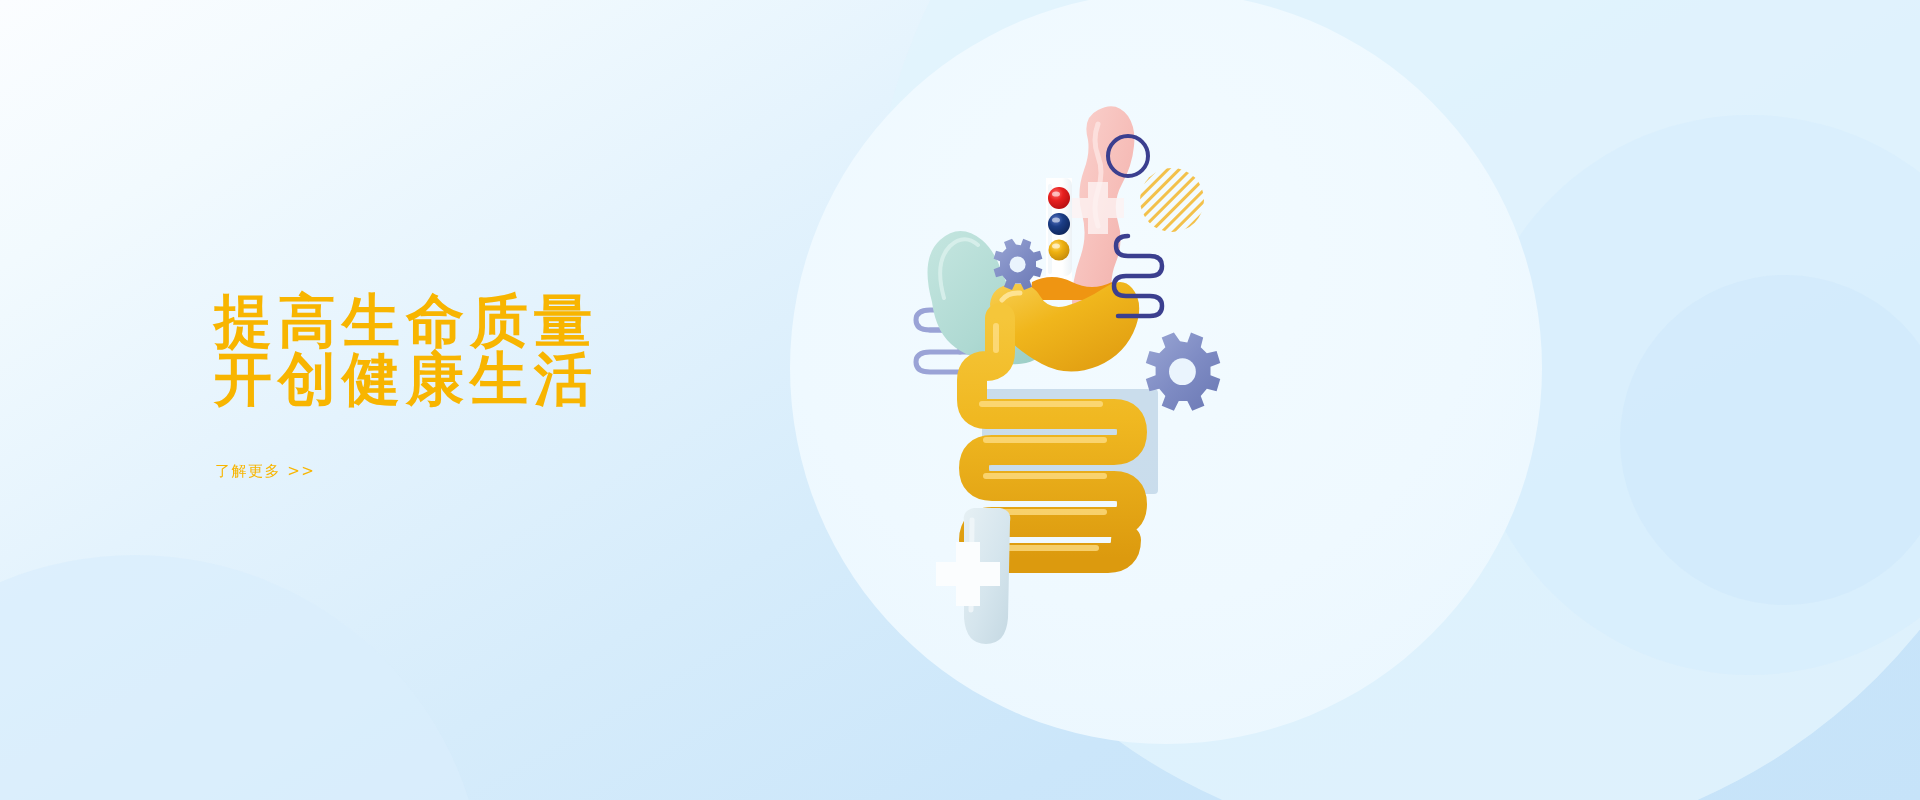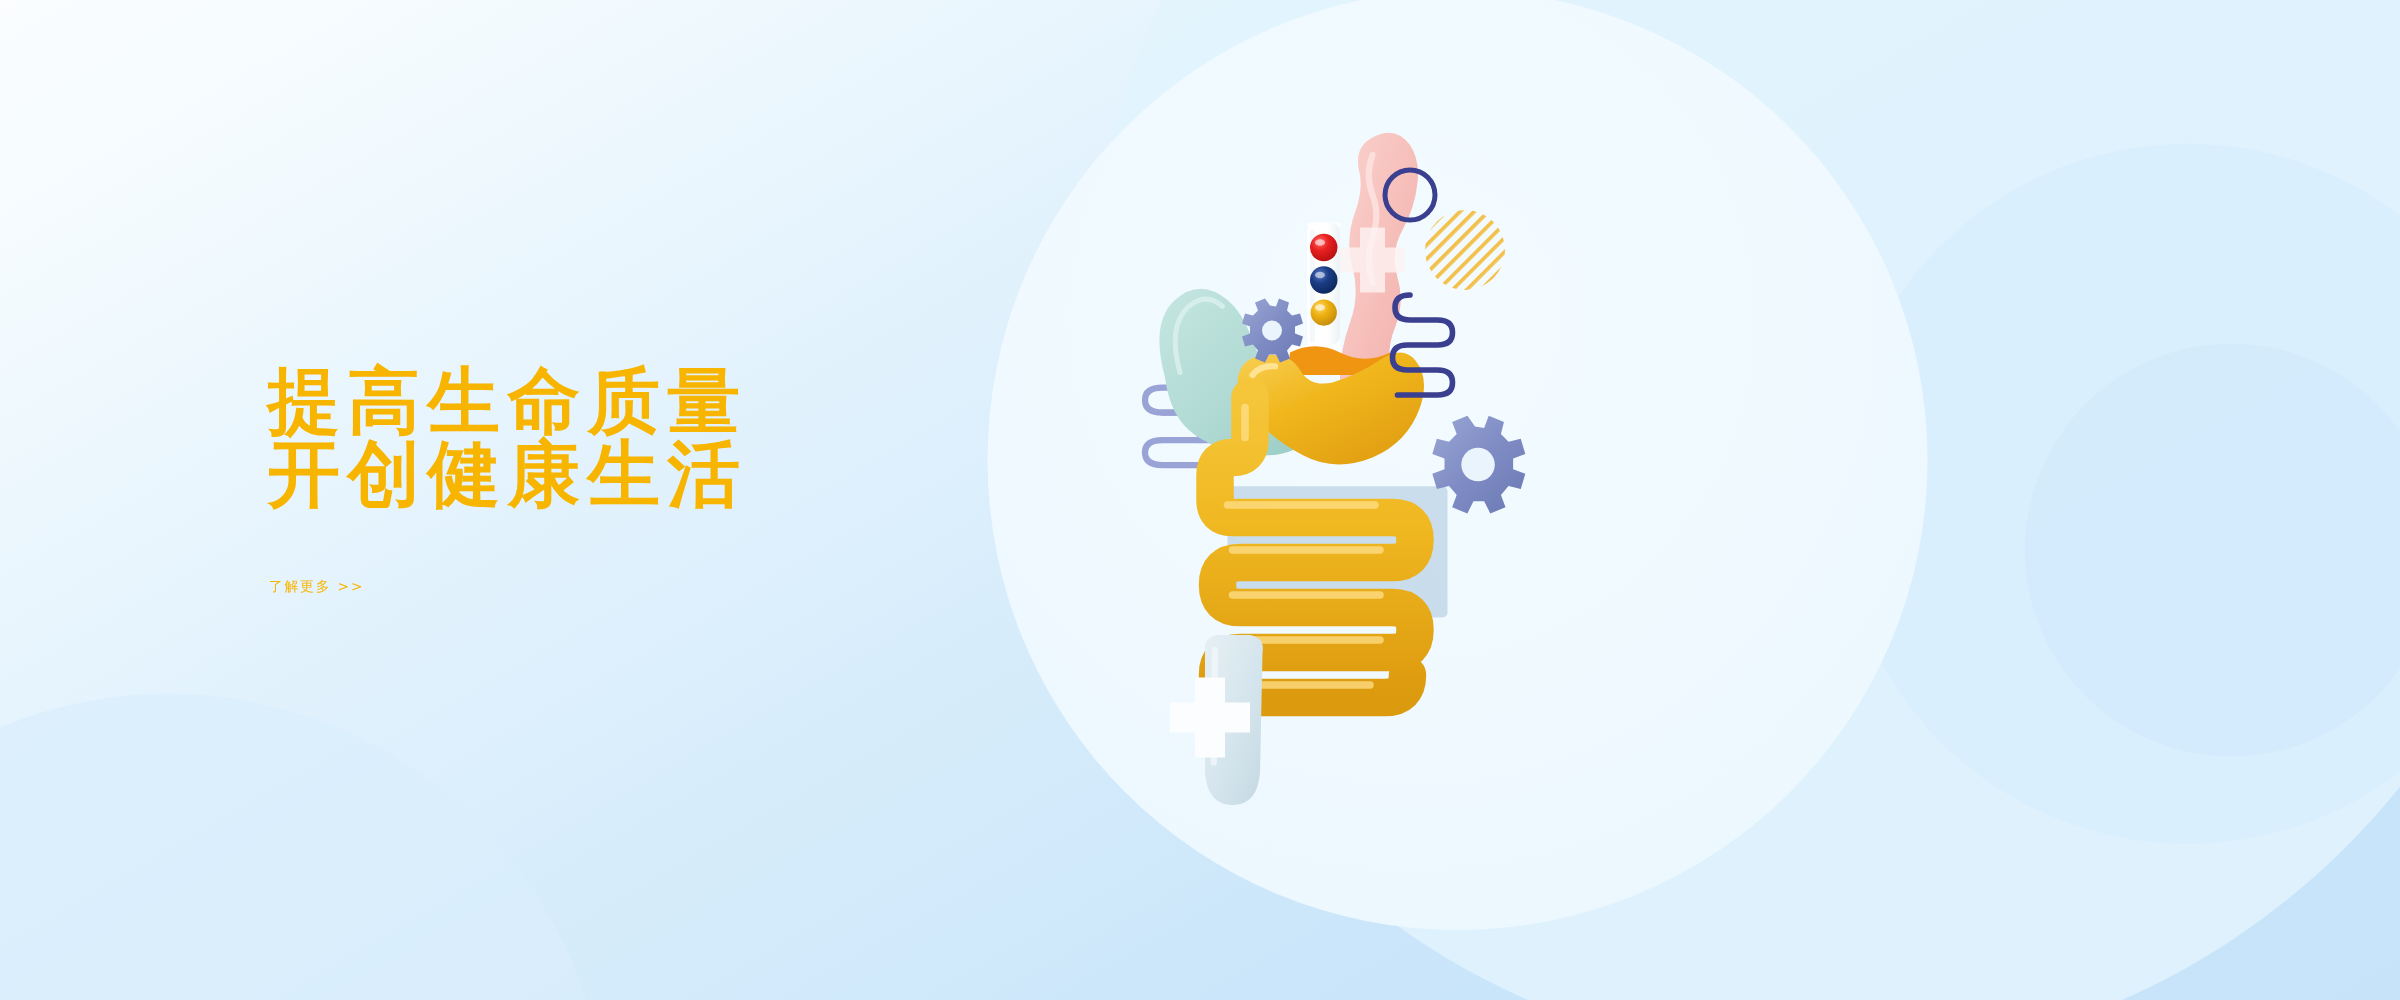--- a/index.html
+++ b/index.html
@@ -68,21 +68,21 @@
     letter-spacing:6px;
     white-space:nowrap;
     font-family:"DejaVu Sans", sans-serif;
   }
   #headline-line-2 { margin-top:40px; }
 
   #more-link {
     position:absolute;
     left:215px; top:462px;
     color:#f8b500;
-    font-size:11px;
+    font-size:15px;
     letter-spacing:1.5px;
     text-decoration:none;
     white-space:nowrap;
     font-family:"DejaVu Sans", sans-serif;
     cursor:pointer;
   }
 
   
   #illustration {
     position:absolute;

